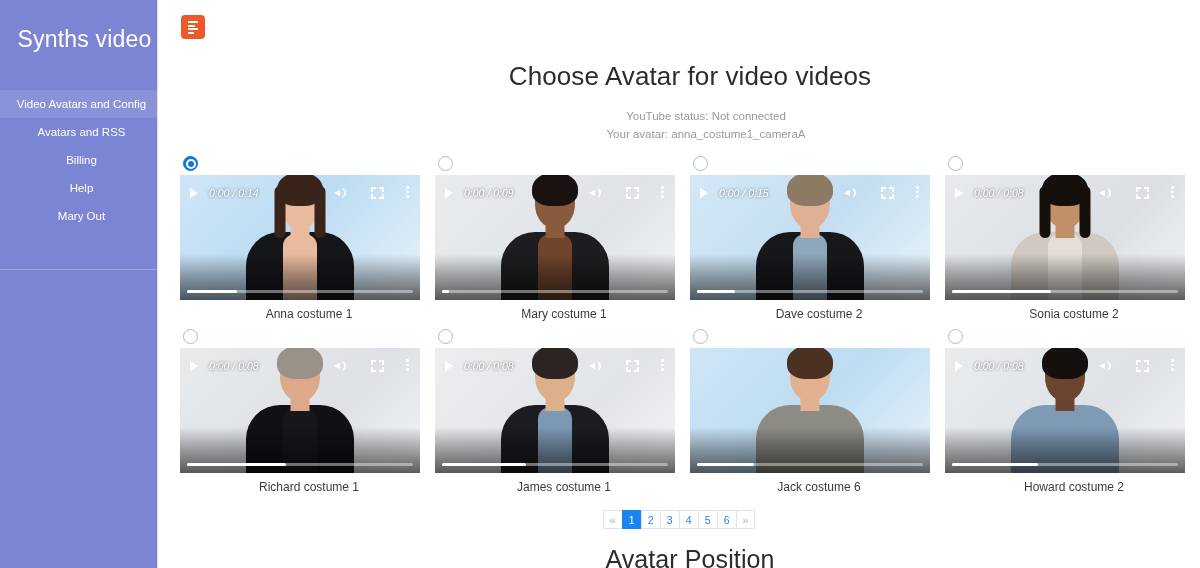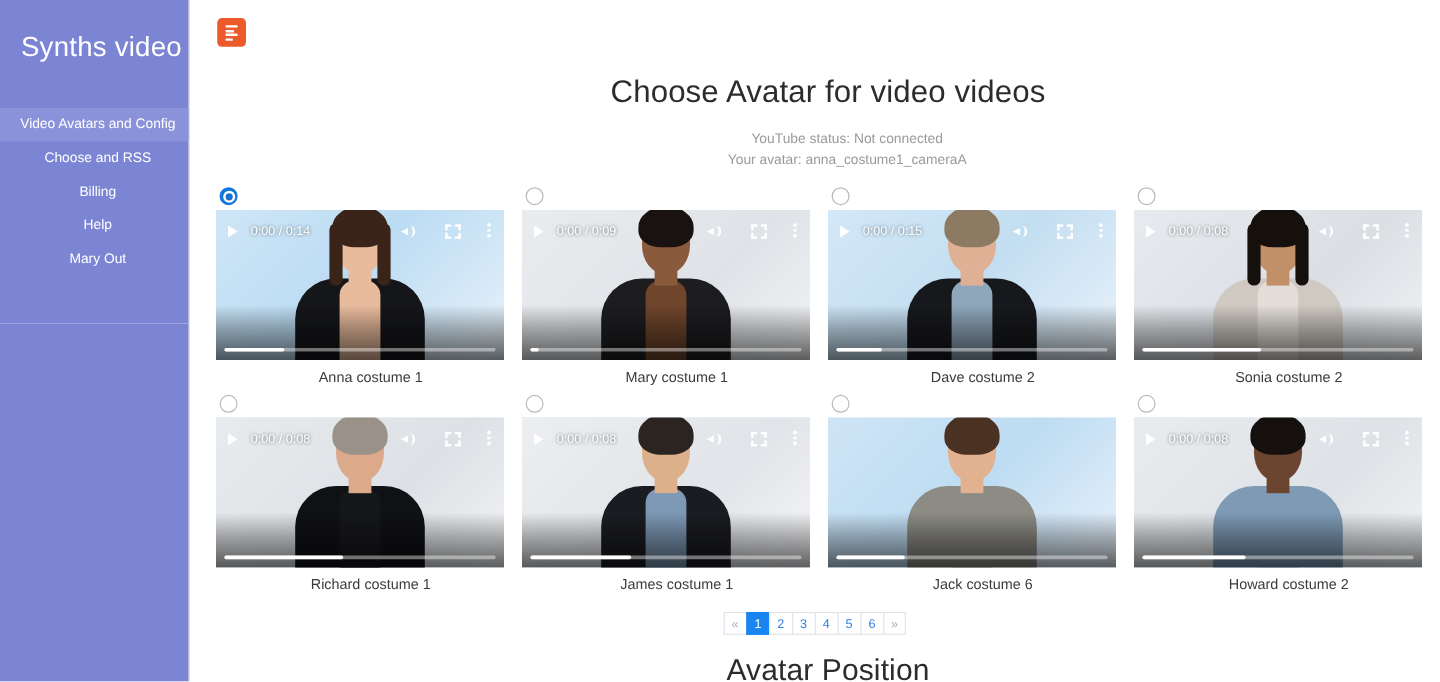--- a/index.html
+++ b/index.html
@@ -199,20 +199,21 @@
     border-top: 5px solid transparent;
     border-bottom: 5px solid transparent;
     margin-left: 2px;
   }
   .ctrl-time {
     font-size: 10.5px;
     margin-left: 11px;
     color: #ffffff;
     text-shadow: 0 0 3px rgba(0,0,0,.6);
     white-space: nowrap;
+    font-style: italic;
   }
   .ctrl-spacer { flex: 1 1 auto; }
   .ctrl-vol { position: relative; width: 15px; height: 13px; margin-right: 22px; }
   .ctrl-vol::before {
     content: "";
     position: absolute; left: 0; top: 3px;
     width: 0; height: 0;
     border-top: 3.5px solid transparent;
     border-bottom: 3.5px solid transparent;
     border-right: 6px solid #fff;
@@ -289,21 +290,21 @@
 </style>
 </head>
 <body>
 
 <div id="app">
 
   <aside class="sidebar">
     <div class="brand">Synths video</div>
     <nav class="nav">
         <div class="nav-item active"><span>Video Avatars and Config</span></div>
-        <div class="nav-item"><span>Choose and RSS</span></div>
+        <div class="nav-item"><span>Avatars and RSS</span></div>
         <div class="nav-item"><span>Billing</span></div>
         <div class="nav-item"><span>Help</span></div>
         <div class="nav-item"><span>Mary Out</span></div>
       </nav>
     <div class="nav-divider"></div>
   </aside>
 
   <main class="main">
     <div class="logo">
       <i></i>

